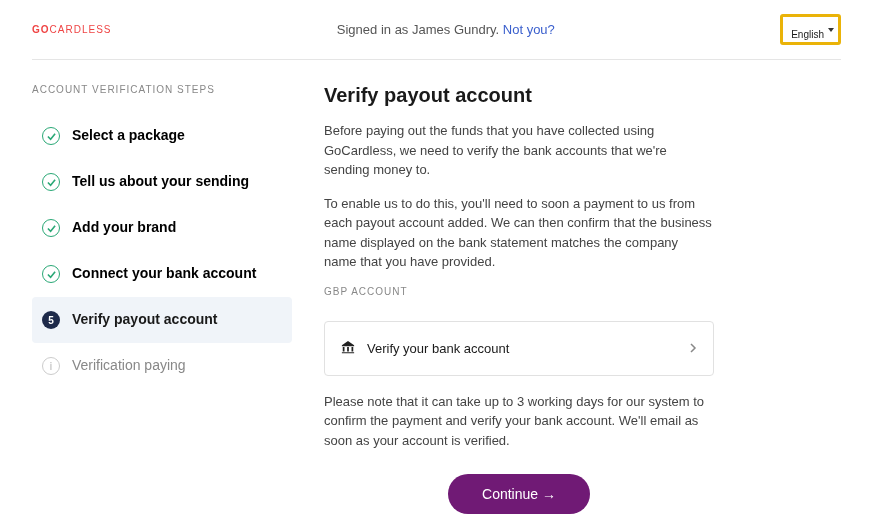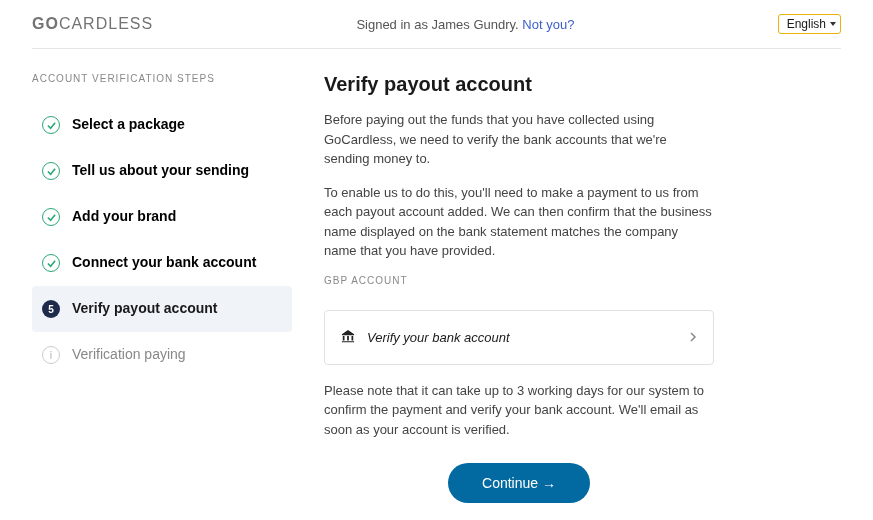--- a/index.html
+++ b/index.html
@@ -21,41 +21,41 @@
       padding: 14px 32px 0 32px;
     }
     .header {
       display: flex;
       justify-content: space-between;
       align-items: center;
       padding-bottom: 14px;
       border-bottom: 1px solid #e5e5e5;
     }
     .logo {
-      font-size: 16px;
+      font-size: 10px;
       font-weight: 700;
       letter-spacing: 1px;
-      color: #737373;
+      color: #ef4444;
     }
     .logo-light {
       font-weight: 400;
     }
     .header-middle {
       font-size: 13px;
       color: #555;
     }
     .header-middle .notyou {
       color: #3a5fcd;
       cursor: pointer;
     }
     .lang-select {
-      border: 1px solid #eab308;
+      border: 3px solid #eab308;
       border-radius: 3px;
-      padding: 2px 14px 2px 8px;
-      font-size: 12px;
+      padding: 12px 14px 2px 8px;
+      font-size: 10px;
       background: #fff;
       position: relative;
     }
     .lang-select::after {
       content: "";
       position: absolute;
       right: 4px;
       top: 50%;
       transform: translateY(-50%);
       width: 0; height: 0;
@@ -156,37 +156,36 @@
     }
     .verify-card {
       border: 1px solid #e1e1e1;
       border-radius: 4px;
       padding: 18px 16px;
       display: flex;
       align-items: center;
       gap: 12px;
       cursor: pointer;
       margin-bottom: 16px;
-      font-style: italic;
     }
     .verify-card .card-label {
       flex: 1;
       font-size: 13px;
     }
     .house-icon svg { width: 14px; height: 14px; fill: #222; }
     .chevron { color: #888; }
     .btn-row {
       padding-top: 10px;
       display:flex;
       flex-direction:column;
       align-items:center;
       gap: 14px;
     }
     .continue-btn {
-      background: #0369a1;
+      background: #701a75;
       color: #fff;
       border: none;
       border-radius: 999px;
       padding: 12px 34px;
       font-size: 14px;
       cursor: pointer;
     }
     .back-link {
       color: #4d7c0f;
       font-size: 13px;
@@ -273,21 +272,21 @@
           <span class="icon-info-circle">i</span>
         </div>
         <span class="label">Verification paying</span>
       </div>
 
     </div>
 
     <div class="main">
       <div class="page-title">Verify payout account</div>
       <p class="para">Before paying out the funds that you have collected using GoCardless, we need to verify the bank accounts that we're sending money to.</p>
-      <p class="para">To enable us to do this, you'll need to make a payment to us from each payout account added. We can then confirm that the business name displayed on the bank statement matches the company name that you have provided.</p>
+      <p class="para">To enable us to do this, you'll need to soon a payment to us from each payout account added. We can then confirm that the business name displayed on the bank statement matches the company name that you have provided.</p>
 
       <div class="account-label">GBP ACCOUNT</div>
 
       <div class="verify-card">
         <span class="house-icon">
           <svg viewBox="0 0 16 16">
               <path d="M8 1 L15 6 L15 7 L1 7 L1 6 Z M2 8 L4 8 L4 13 L2 13 Z M7 8 L9 8 L9 13 L7 13 Z M12 8 L14 8 L14 13 L12 13 Z M1 14 L15 14 L15 15 L1 15 Z"></path>
             </svg>
         </span>
         <span class="card-label">Verify your bank account</span>

